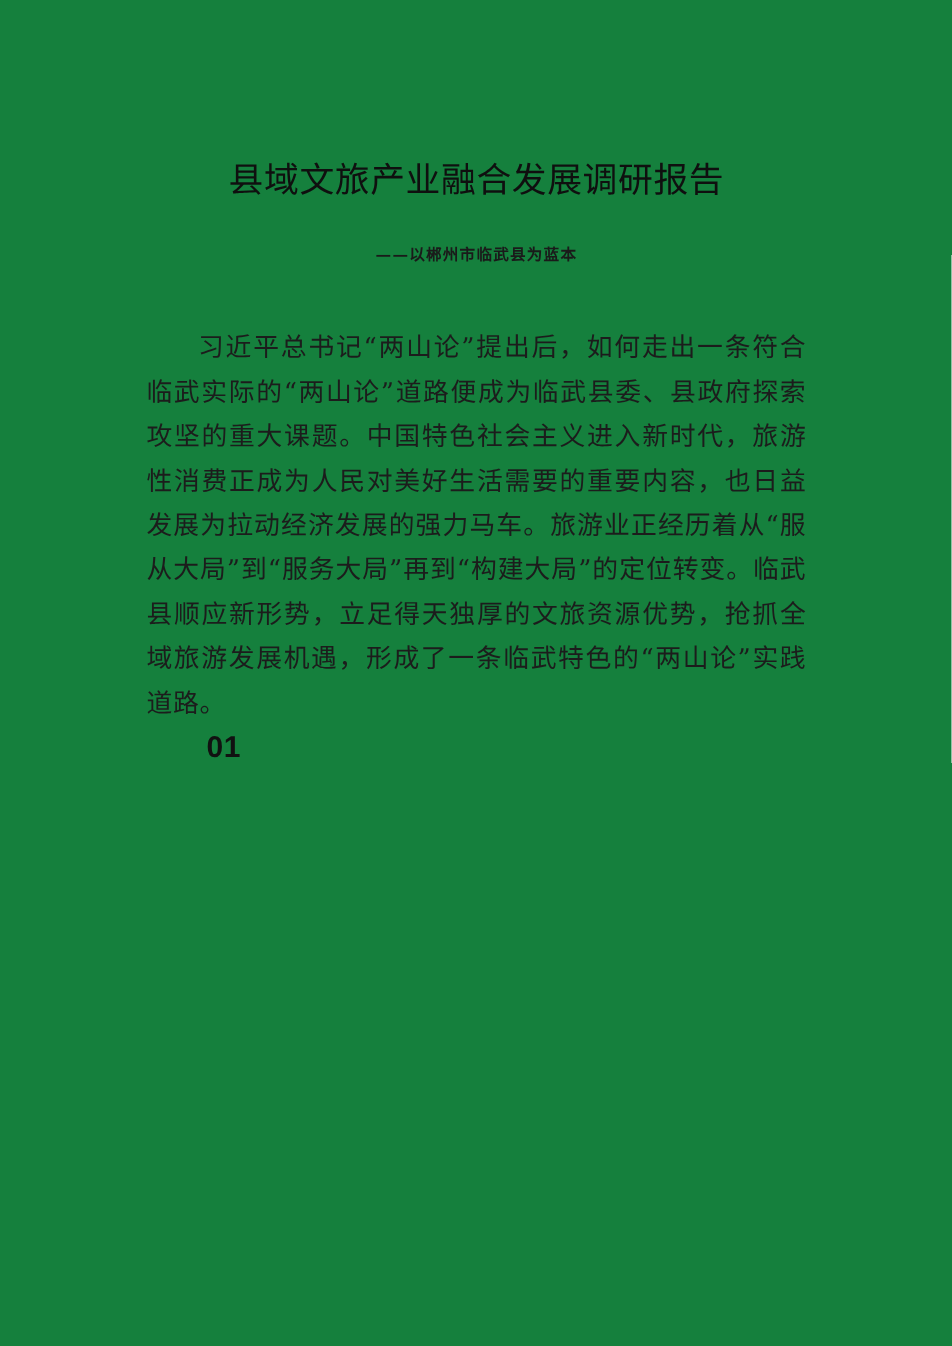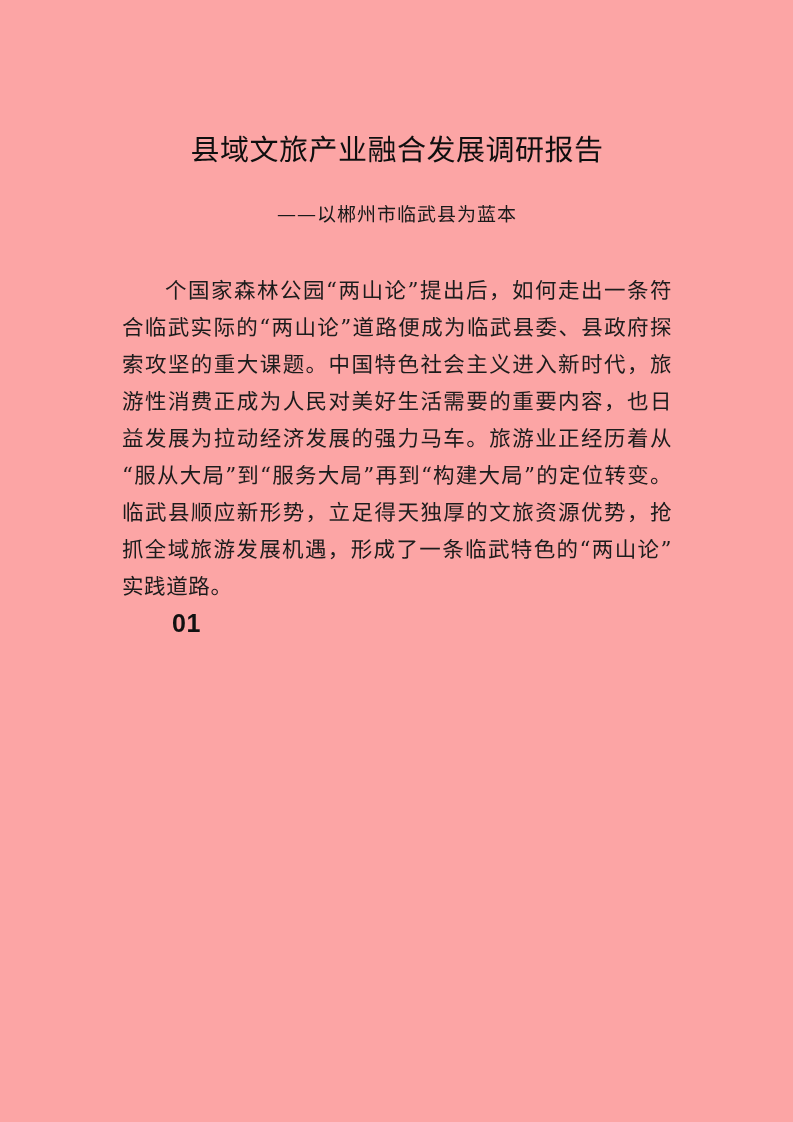--- a/index.html
+++ b/index.html
@@ -7,21 +7,21 @@
     margin: 0;
     padding: 0;
     background: #ffffff;
   }
 
   .page {
     position: relative;
     width: 793px;
     height: 1122px;
     margin: 0 auto;
-    background: #fca5a5;
+    background: #15803d;
     overflow: hidden;
     box-sizing: border-box;
   }
 
   .content {
     position: absolute;
     left: 122px;
     top: 0;
     width: 550px;
   }
@@ -41,22 +41,22 @@
     left: 0;
     top: 131px;
     width: 550px;
   }
 
   .doc-subtitle {
     margin: 0;
     padding: 0;
     text-align: center;
     font-family: "DejaVu Serif", "Liberation Serif", serif;
-    font-size: 19px;
-    font-weight: 400;
+    font-size: 13px;
+    font-weight: 700;
     line-height: 30px;
     letter-spacing: 1px;
     color: #1a1a1a;
     position: absolute;
     left: 0;
     top: 199px;
     width: 550px;
   }
 
   
@@ -111,21 +111,21 @@
 
 <div class="page">
   <div class="content">
 
     <h1 class="doc-title">县域文旅产业融合发展调研报告</h1>
 
     <h2 class="doc-subtitle">——以郴州市临武县为蓝本</h2>
 
     <div class="body-block">
 
-      <p class="para">个国家森林公园“两山论”提出后，如何走出一条符合临武实际的“两山论”道路便成为临武县委、县政府探索攻坚的重大课题。中国特色社会主义进入新时代，旅游性消费正成为人民对美好生活需要的重要内容，也日益发展为拉动经济发展的强力马车。旅游业正经历着从“服从大局”到“服务大局”再到“构建大局”的定位转变。临武县顺应新形势，立足得天独厚的文旅资源优势，抢抓全域旅游发展机遇，形成了一条临武特色的“两山论”实践道路。</p>
+      <p class="para">习近平总书记“两山论”提出后，如何走出一条符合临武实际的“两山论”道路便成为临武县委、县政府探索攻坚的重大课题。中国特色社会主义进入新时代，旅游性消费正成为人民对美好生活需要的重要内容，也日益发展为拉动经济发展的强力马车。旅游业正经历着从“服从大局”到“服务大局”再到“构建大局”的定位转变。临武县顺应新形势，立足得天独厚的文旅资源优势，抢抓全域旅游发展机遇，形成了一条临武特色的“两山论”实践道路。</p>
 
 
       <p class="section-number">01</p>
 
 
 
     </div>
   </div>
 </div>
 

